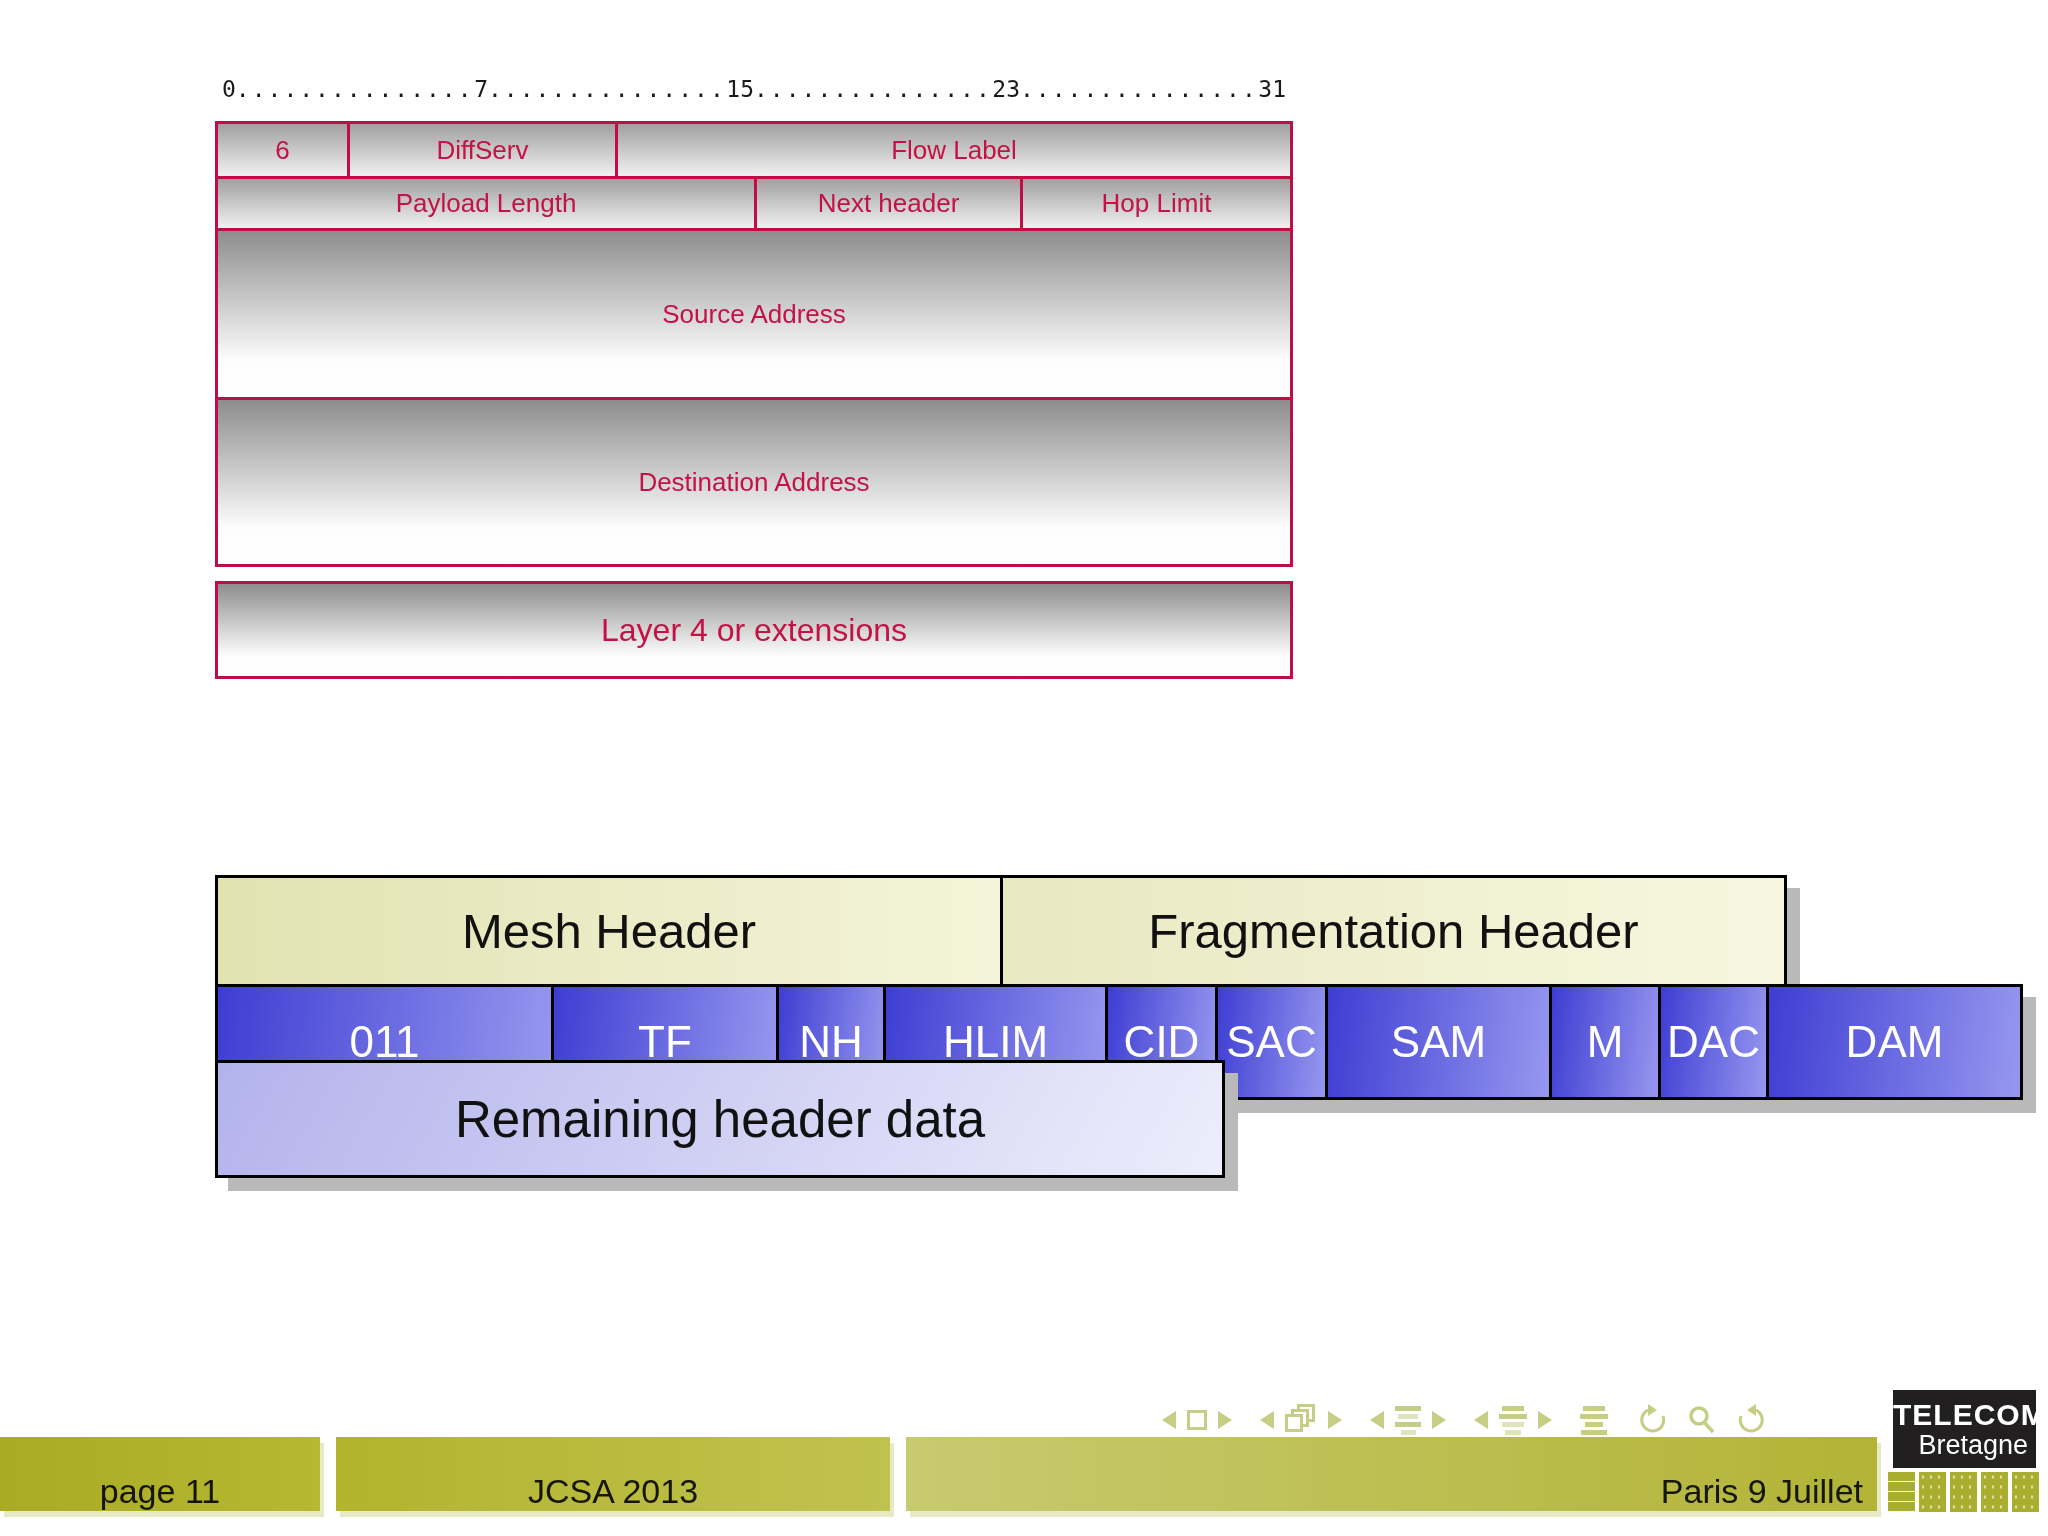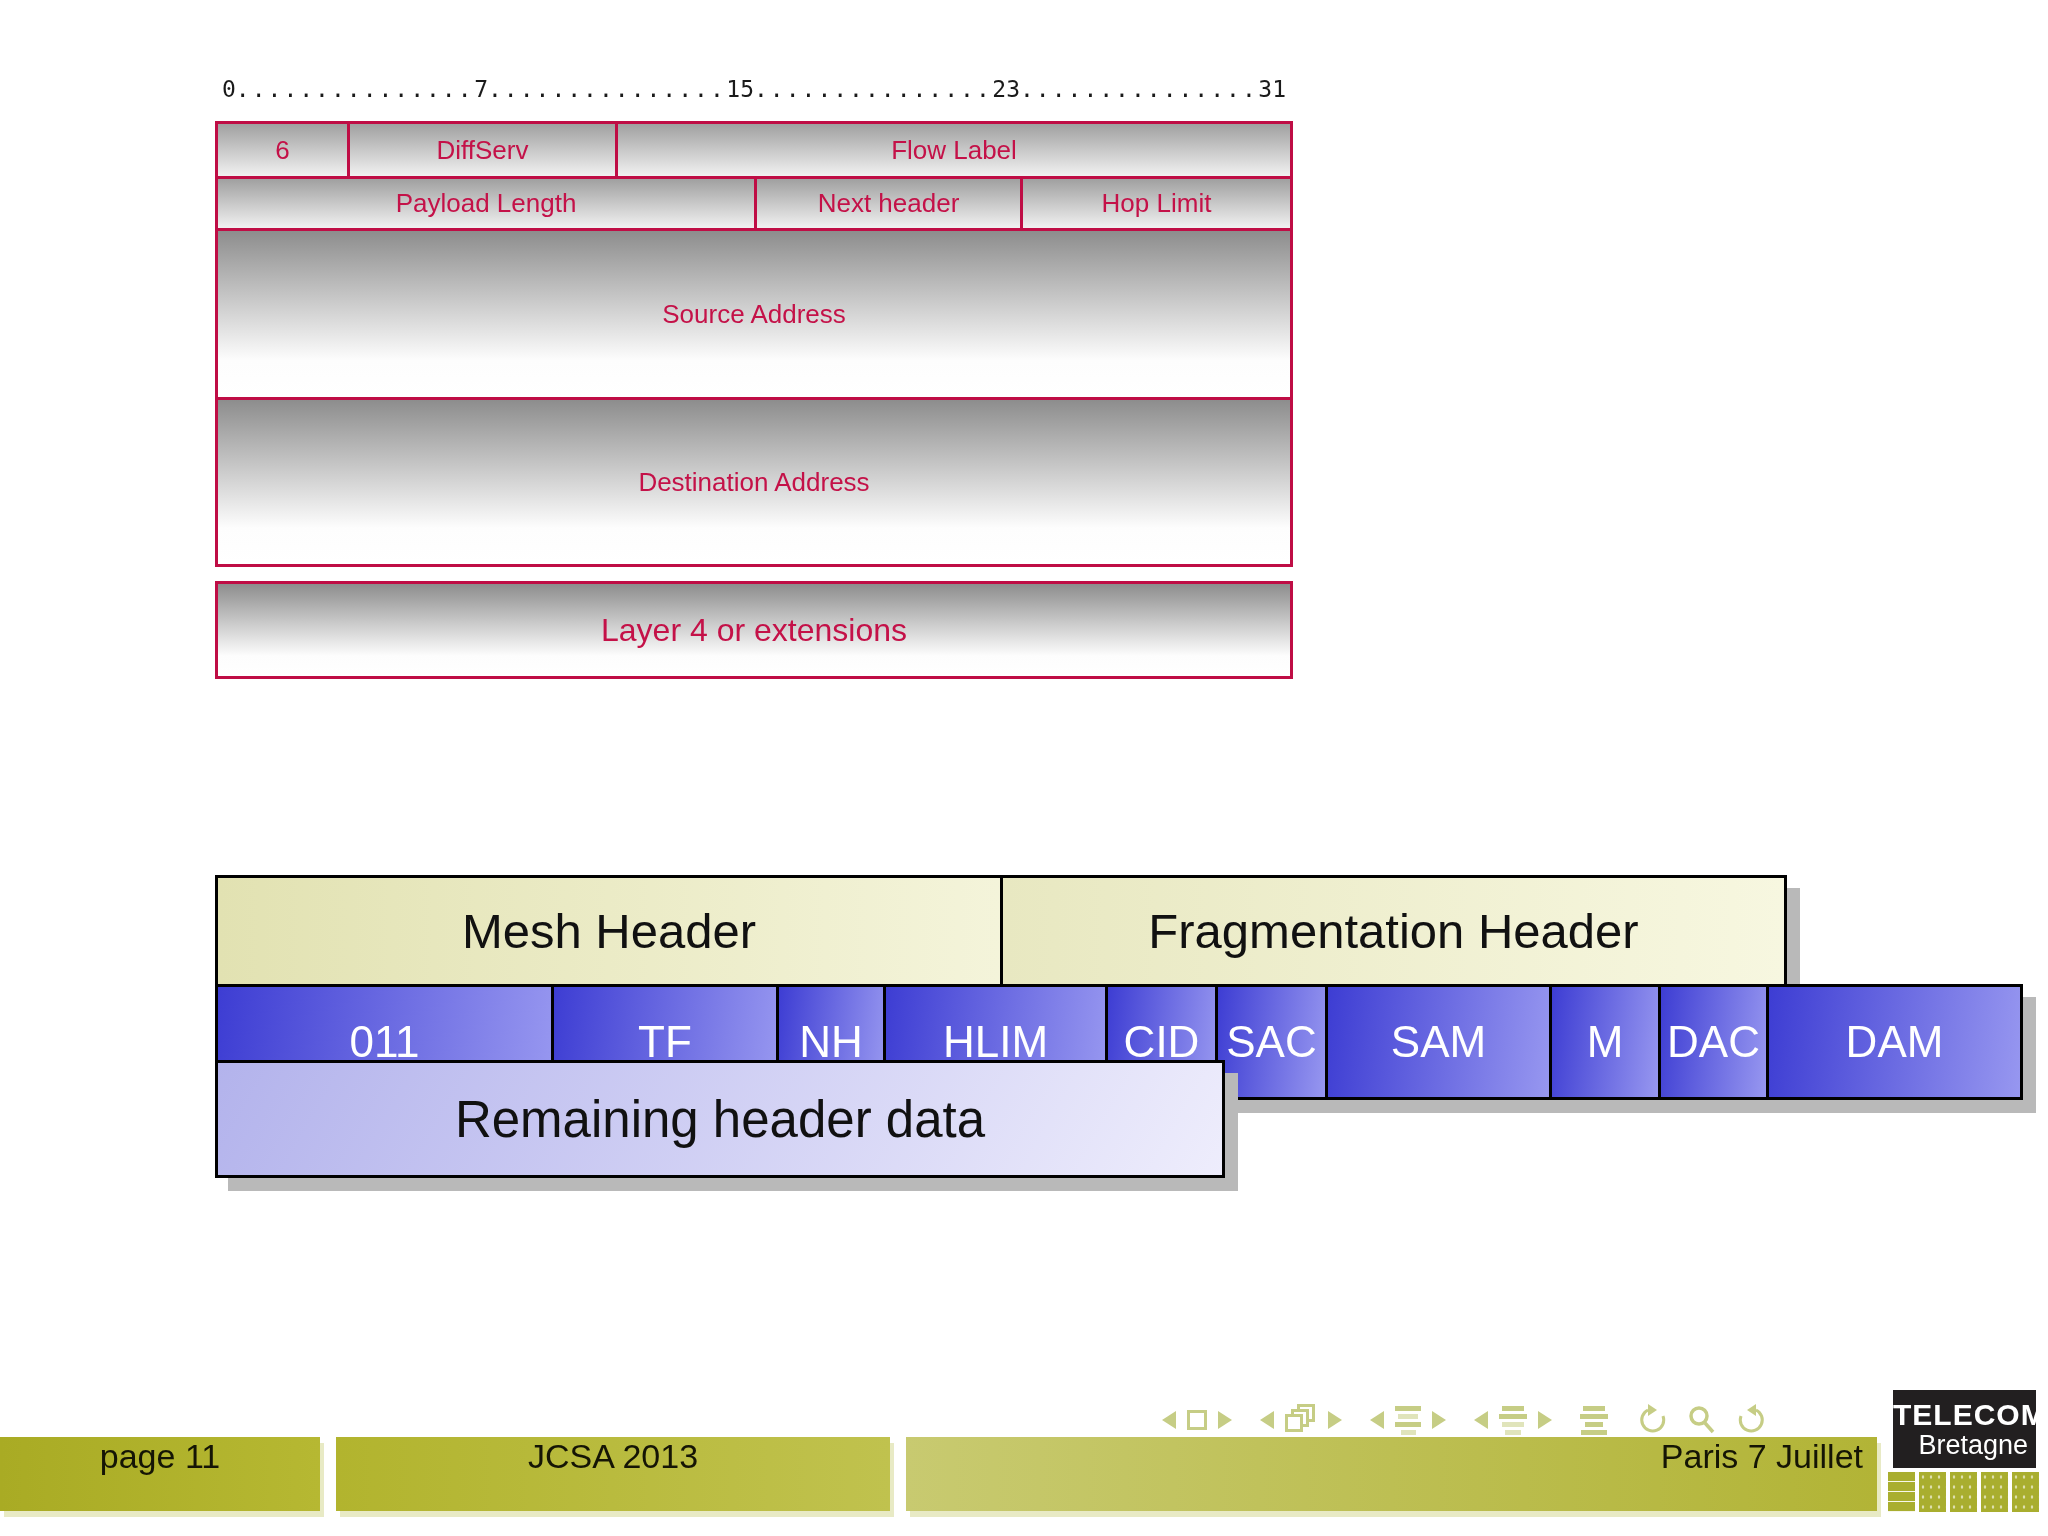--- a/index.html
+++ b/index.html
@@ -69,21 +69,21 @@
   .frames i:nth-child(1){left:12px;top:0;}
   .frames i:nth-child(2){left:6px;top:5px;}
   .frames i:nth-child(3){left:0;top:10px;}
   .bars{display:flex;flex-direction:column;gap:3px;align-items:center;}
   .bars i{display:block;height:5px;background:#c6cd85;}
   .bars i.lt{background:#e0e4bb;}
   .nav svg{display:block;}
 
   
   .fseg{position:absolute;top:1437px;height:74px;box-sizing:border-box;
-        display:flex;align-items:flex-start;justify-content:center;
+        display:flex;align-items:flex-end;justify-content:center;
         color:#151505;font-size:34px;box-shadow:4px 6px 0 rgba(190,195,90,.35);}
   .fseg1{left:0;width:320px;background:linear-gradient(90deg,#a9ab24,#b6b832);}
   .fseg2{left:336px;width:554px;background:linear-gradient(90deg,#b2b42e,#c0c24e);}
   .fseg3{left:906px;width:971px;background:linear-gradient(90deg,#c8ca70,#b2b436);
          justify-content:flex-end;padding-right:14px;}
 
   
   .logo-black{position:absolute;left:1893px;top:1390px;width:143px;height:78px;
               background:#221f20;color:#fff;z-index:6;
               display:flex;flex-direction:column;justify-content:center;}
@@ -216,21 +216,21 @@
     </div>
   </div>
 
   <div class="fseg fseg1">
     <span>page 11</span>
   </div>
   <div class="fseg fseg2">
     <span>JCSA 2013</span>
   </div>
   <div class="fseg fseg3">
-    <span>Paris 7 Juillet</span>
+    <span>Paris 9 Juillet</span>
   </div>
 
   <div class="logo-black">
     <div class="l1">TELECOM</div>
     <div class="l2">Bretagne</div>
   </div>
   <div class="logo-tiles">
     <i></i>
     <i></i>
     <i></i>

